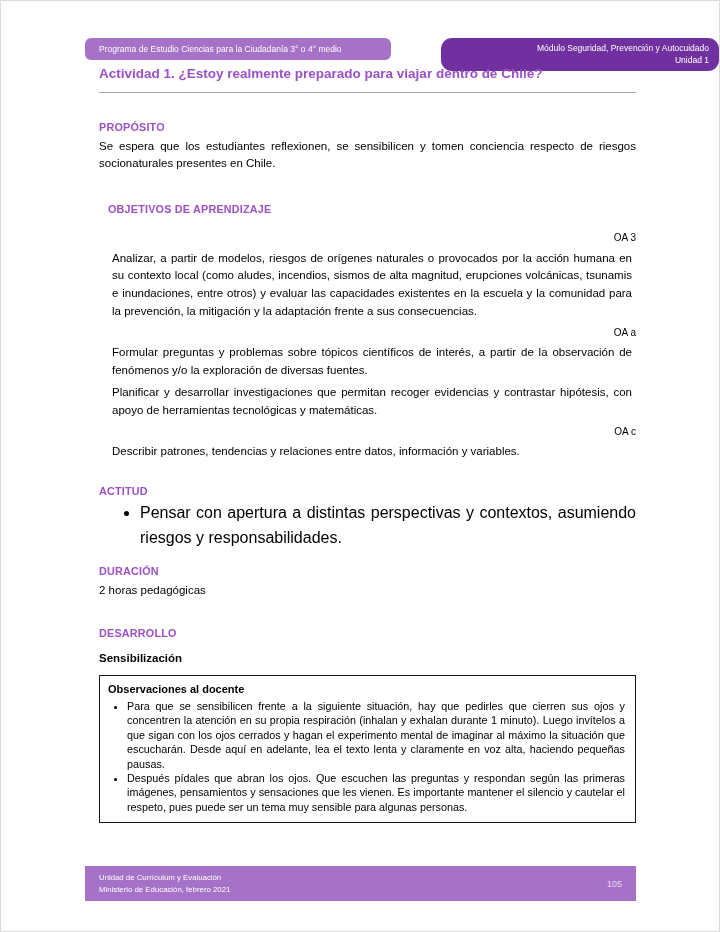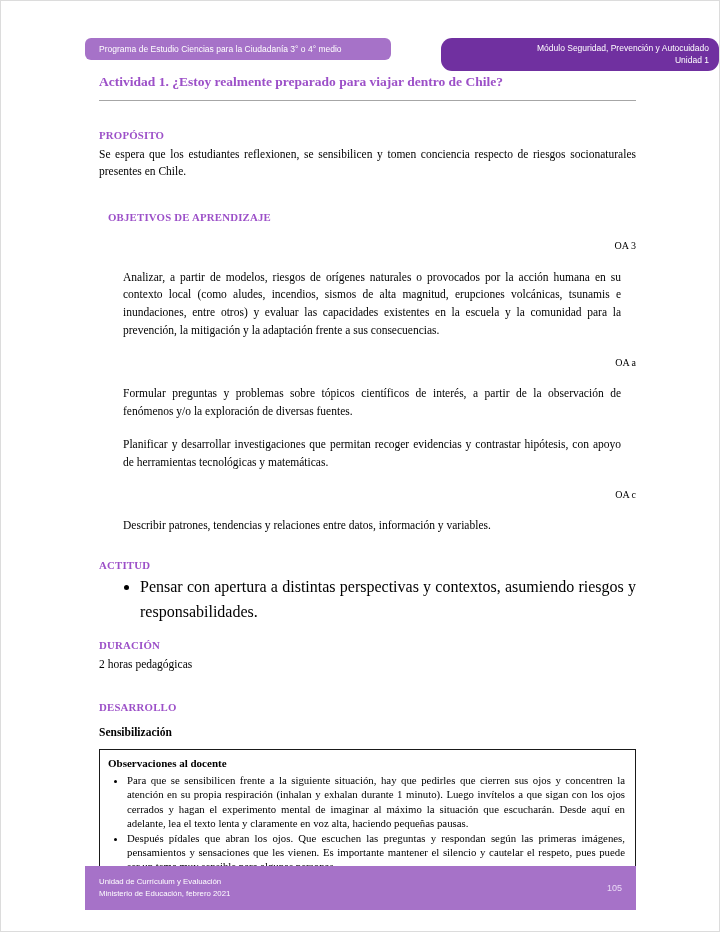--- a/index.html
+++ b/index.html
@@ -43,21 +43,21 @@
     font-size:8.5px;
     text-align:right;
     padding:4px 10px 4px 10px;
     line-height:1.45;
     border-radius:11px;
   }
 
   
   .content{
     position:absolute;
-    top:72px;left:98px;right:83px;font-family:Liberation Serif, serif;
+    top:64px;left:98px;right:83px;
   }
   .page-title{
     color:var(--accent);
     font-weight:bold;
     font-size:13.5px;
     line-height:1.3;
   }
   .title-divider{
     border:none;
     border-top:1px solid #a6a6a6;
@@ -72,21 +72,21 @@
   .body-text{
     font-size:11.5px;
     line-height:1.55;
     text-align:justify;
     margin:5px 0 0 0;
   }
   .sec-proposito{margin-top:28px;}
   .sec-objetivos{margin-top:30px;margin-left:9px;}
   .oa-list{margin-top:15px;}
   .oa-label{font-size:10px;line-height:1.55;text-align:right;}
-  .oa-text{font-size:11.5px;line-height:1.55;text-align:justify;margin:15px;}
+  .oa-text{font-size:11.5px;line-height:1.55;text-align:justify;margin:4px;}
   .sec-actitud{margin-top:24px;}
   .bullet-list{
     margin:4px 0 0 0;
     padding-left:41px;
   }
   .bullet-list li{
     font-size:16px;
     line-height:1.55;
     text-align:justify;
   }
@@ -116,21 +116,21 @@
   .notes-list li{
     font-size:10.8px;
     line-height:1.34;
     text-align:justify;
   }
 
   
   .footer{
     position:absolute;
     top:865px;left:84px;right:83px;
-    height:44px;
+    height:35px;
     background:var(--purple-light);
     color:#fff;
     display:flex;
     justify-content:space-between;
     align-items:center;
     padding:0 14px 0 14px;
   }
   .footer-left{
     font-size:7.8px;
     line-height:1.5;

